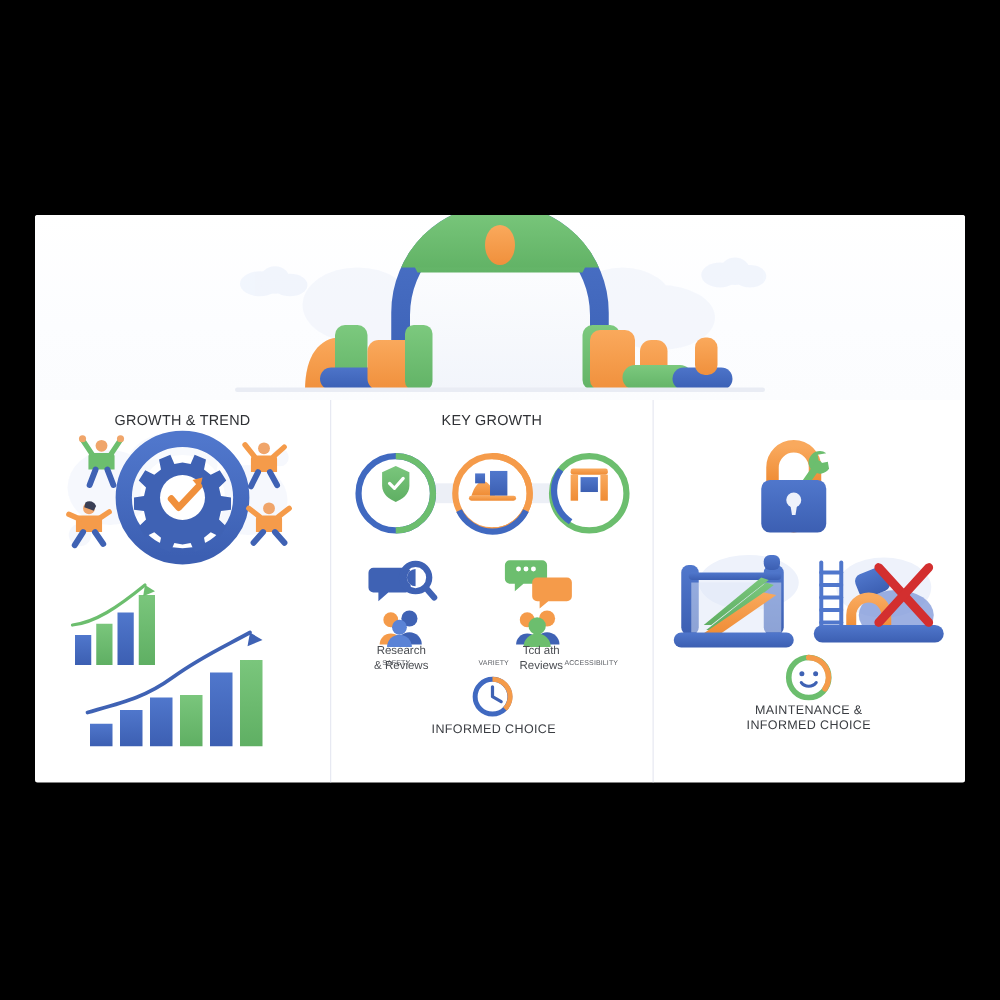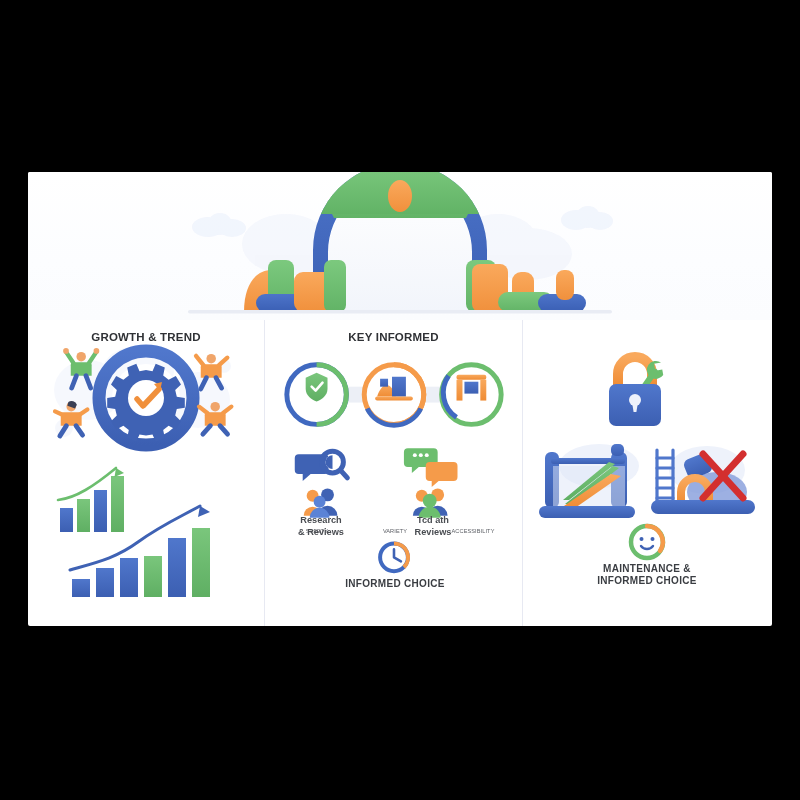--- a/index.html
+++ b/index.html
@@ -58,37 +58,36 @@
   .col-left   { width: 236px; }
   .col-mid    { width: 259px; border-left: 1px solid #e7e9f2; border-right: 1px solid #e7e9f2; }
   .col-right  { width: 248px; }
   .col-title {
     position: absolute;
     top: 11px;
     left: 0;
     width: 100%;
     text-align: center;
     font-size: 11.5px;
-    font-weight: bold;
+    font-weight: normal;
     letter-spacing: 0.2px;
     color: #2f3135;
     font-family: "Liberation Sans", sans-serif;
     white-space: nowrap;
   }
   .col-title.small { font-size: 11px; letter-spacing: -0.1px; }
   .art { position: absolute; left: 0; top: 0; width: 100%; height: 100%; }
   .cap {
     position: absolute;
     text-align: center;
     font-size: 9.2px;
     color: #4a4d52;
     line-height: 11.5px;
     font-family: "Liberation Sans", sans-serif;
     width: 90px;
-    font-weight: bold;
   }
   .cap.wide { width: 150px; font-size: 10px; letter-spacing:0.1px; }
   .cap.caps {
     font-size: 10px;
     letter-spacing: 0.3px;
     color: #3a3d42;
   }
   .badge-label {
     position: absolute;
     text-align: center;
@@ -280,21 +279,21 @@
             <rect x="116" y="236" width="18" height="41" fill="url(#lG)"></rect>
             <rect x="140" y="218" width="18" height="59" fill="url(#lB)"></rect>
             <rect x="164" y="208" width="18" height="69" fill="url(#lG)"></rect>
             <path d="M42 250 C70 242, 88 238, 110 222 C132 206, 150 198, 172 186" fill="none" stroke="#3f62b4" stroke-width="3" stroke-linecap="round"></path>
             <path d="M172 186 l-2 11 12 -5 z" fill="#3f62b4"></path>
           </g>
         </svg>
       </div>
 
       <div class="col col-mid">
-        <div class="col-title">KEY INFORMED</div>
+        <div class="col-title">KEY GROWTH</div>
 
         <svg class="art" viewBox="0 0 259 306">
           <defs>
             <linearGradient id="mO" x1="0" y1="0" x2="0" y2="1">
               <stop offset="0%" stop-color="#f9a95d"></stop>
                 <stop offset="100%" stop-color="#ef8c35"></stop>
             </linearGradient>
             <linearGradient id="mG" x1="0" y1="0" x2="0" y2="1">
               <stop offset="0%" stop-color="#7ac67c"></stop>
                 <stop offset="100%" stop-color="#5faf63"></stop>

